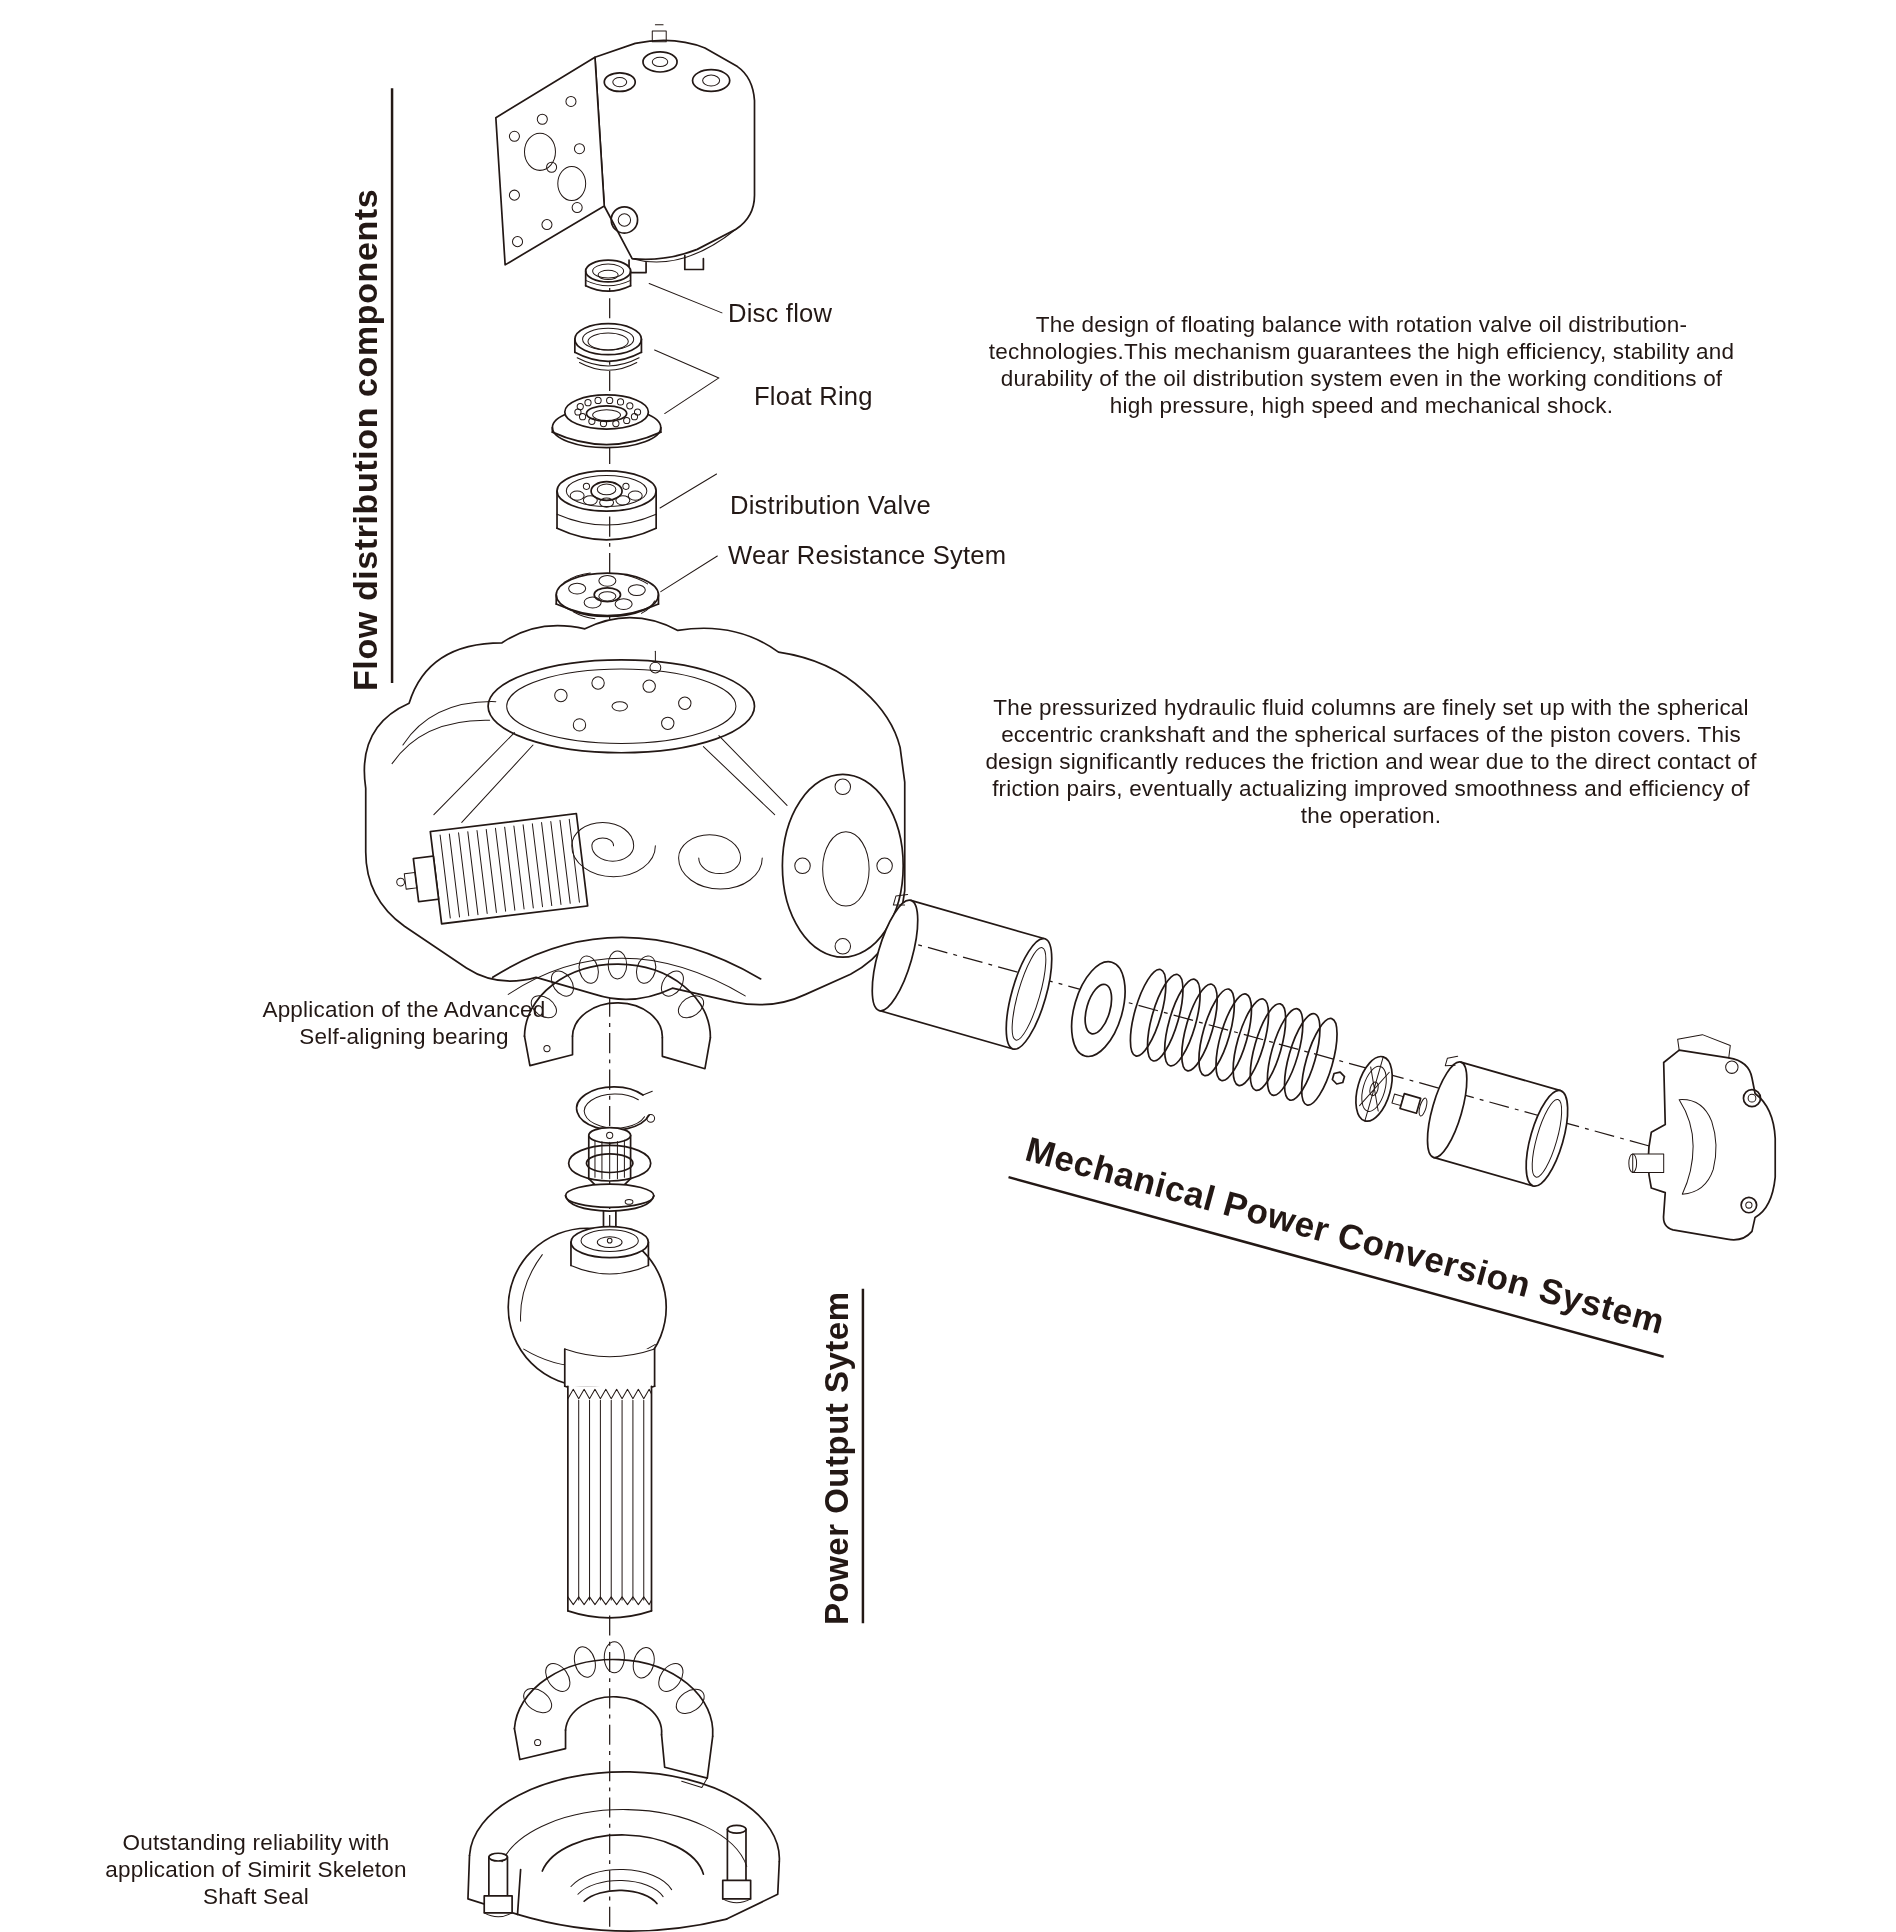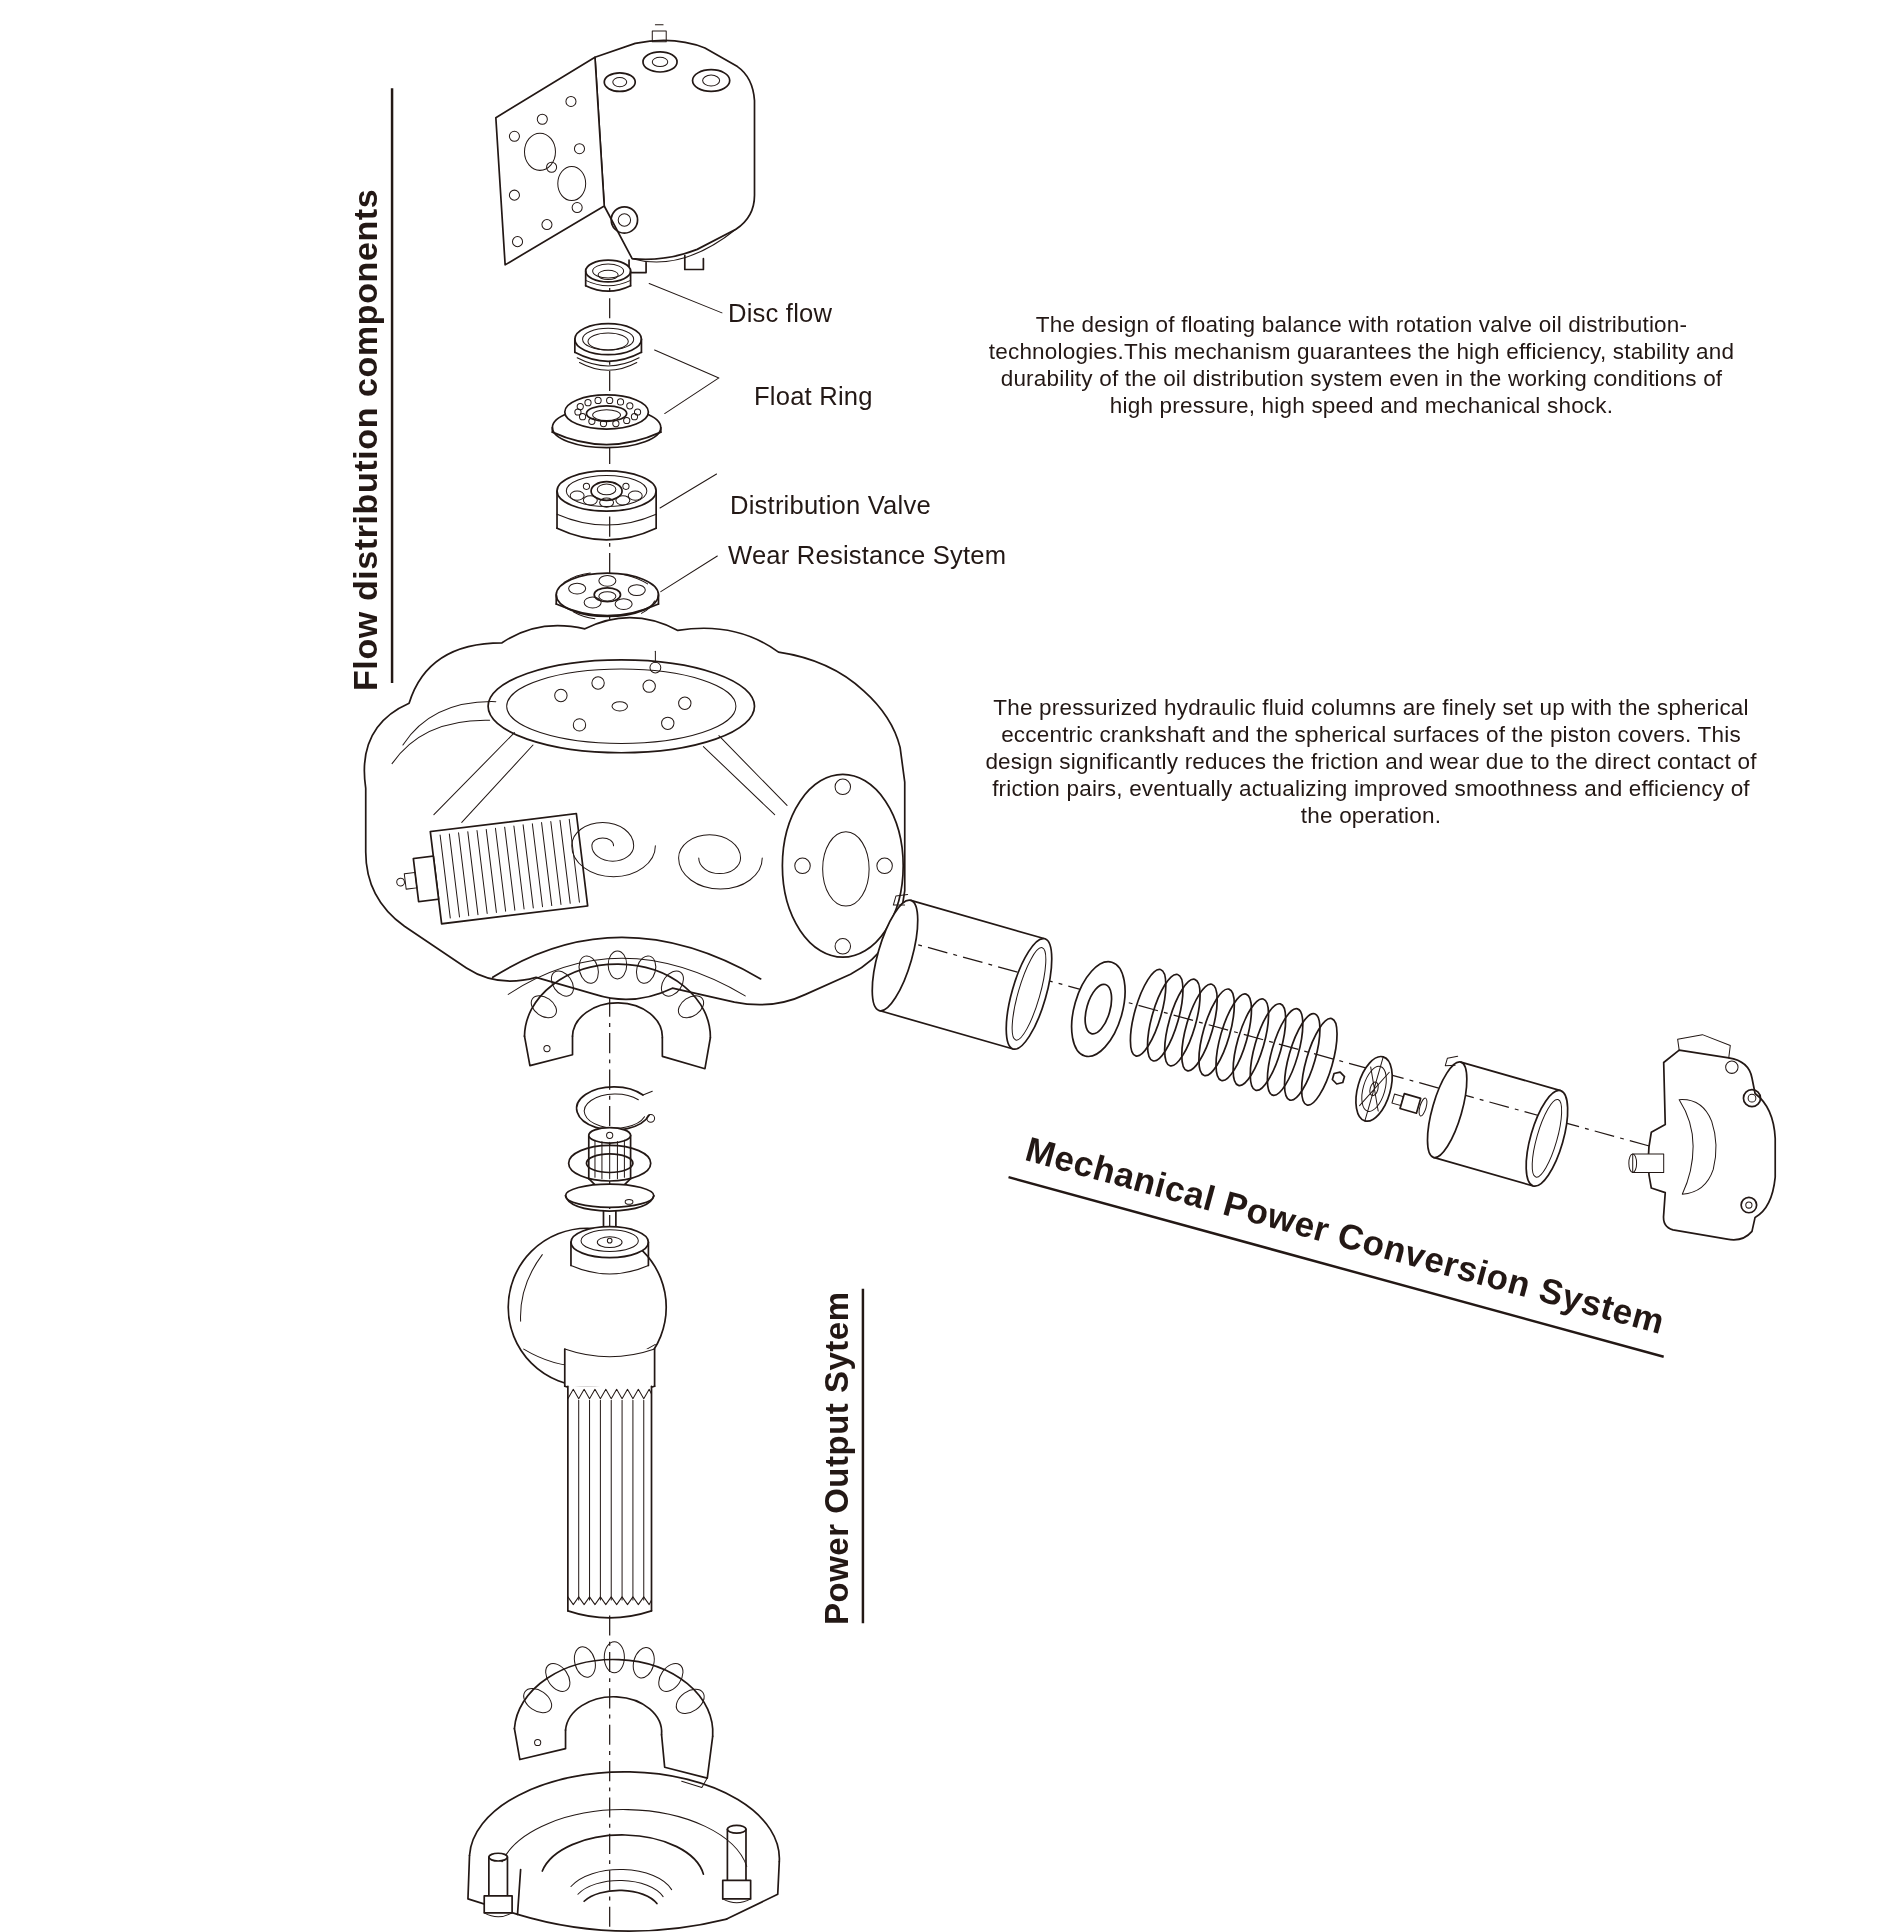--- a/index.html
+++ b/index.html
@@ -362,21 +362,23 @@
   <div class="txt plabel" style="left:754px;top:362px;margin-top:20px;">Float Ring</div>
 
   <div class="txt plabel" style="left:730px;top:455px;margin-top:36px;">Distribution Valve</div>
 
   <div class="txt plabel" style="left:728px;top:541px;">Wear Resistance Sytem</div>
 
   <div class="txt para" style="left:980px;top:311px;width:763px;">The design of floating balance with rotation valve oil distribution-technologies.This mechanism guarantees the high efficiency, stability and durability of the oil distribution system even in the working conditions of high pressure, high speed and mechanical shock.</div>
 
   <div class="txt para" style="left:980px;top:662px;width:782px;margin-top:32px;">The pressurized hydraulic fluid columns are finely set up with the spherical eccentric crankshaft and the spherical surfaces of the piston covers. This design significantly reduces the friction and wear due to the direct contact of friction pairs, eventually actualizing improved smoothness and efficiency of the operation.</div>
 
-
-
+  <div class="txt para" style="left:253px;top:996px;width:302px;">Application of the Advanced Self-aligning bearing</div>
+
+
+  <div class="txt para" style="left:99px;top:1829px;width:314px;">Outstanding reliability with application of Simirit Skeleton Shaft Seal</div>
 
   <div class="txt dtitle" style="left:1032px;top:1129px;">Mechanical Power Conversion System</div>
 
   <div class="txt vtitle2" style="left:818px;top:1625px;">Power Output Sytem</div>
 
 </div>
 
 
 </body></html>

